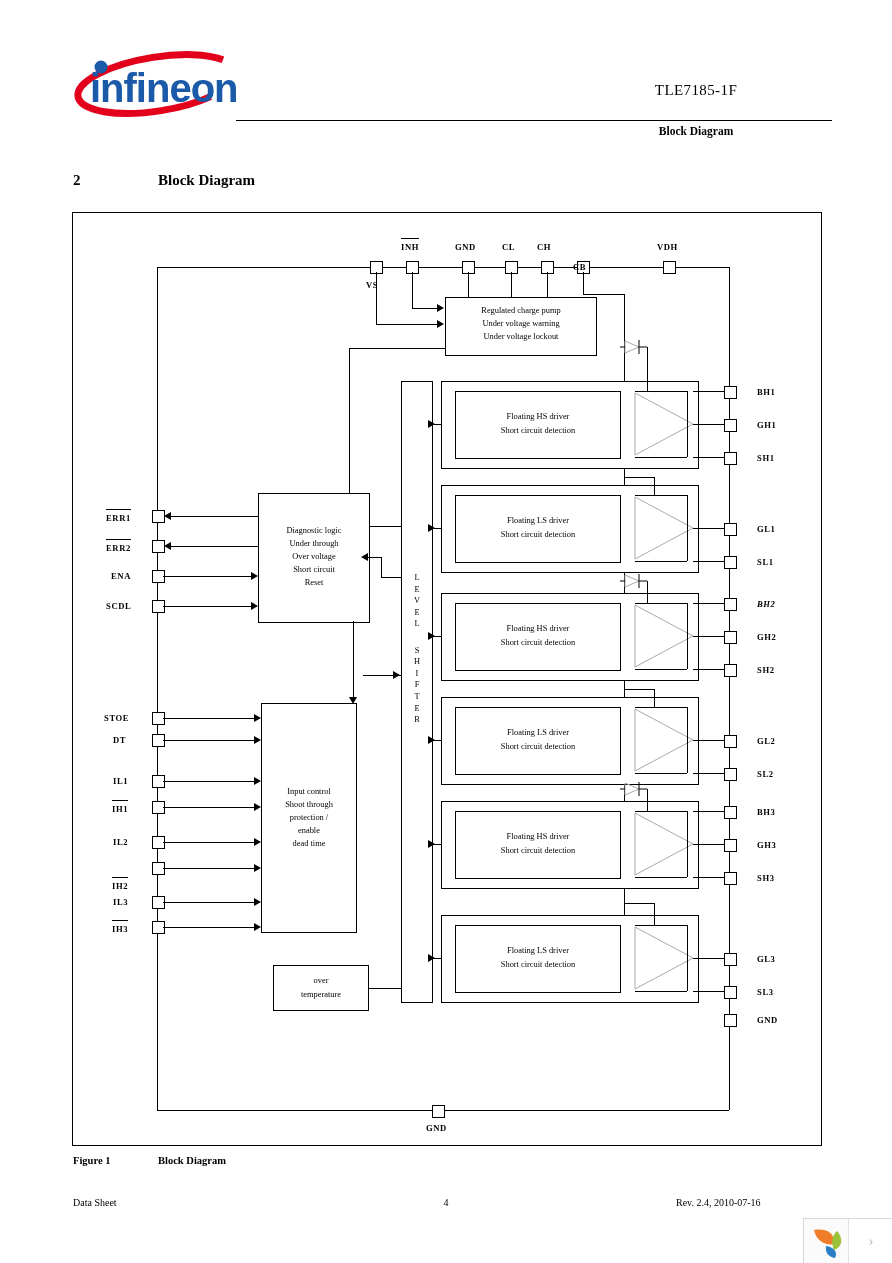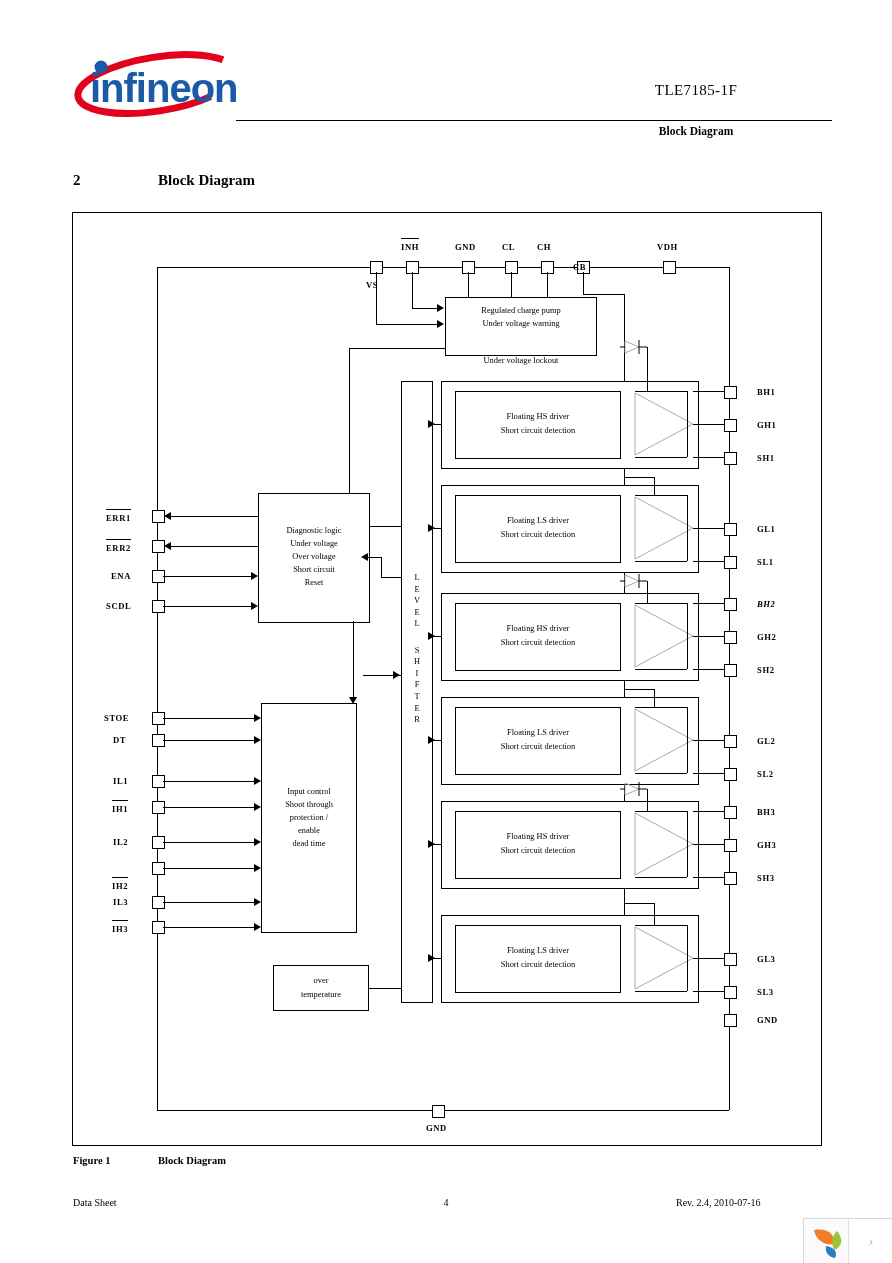--- a/index.html
+++ b/index.html
@@ -121,21 +121,21 @@
     <div class="vl" style="left:510px;top:59px;height:22px;"></div>
     <div class="hl" style="left:510px;top:81px;width:41px;"></div>
     <div class="vl" style="left:551px;top:81px;height:670px;"></div>
 
     <div class="pad" style="left:590px;top:48px;"></div>
     <div class="lbl" style="left:584px;top:29px;">VDH</div>
 
     <div class="box" style="left:372px;top:84px;width:150px;height:57px;">
       <div class="btxt" style="left:0;top:7px;">Regulated charge pump</div>
       <div class="btxt" style="left:0;top:20px;">Under voltage warning</div>
-      <div class="btxt" style="left:0;top:33px;margin-top:24px;">Under voltage lockout</div>
+      <div class="btxt" style="left:0;top:33px;">Under voltage lockout</div>
     </div>
 
     <div class="hl" style="left:276px;top:135px;width:96px;"></div>
     <div class="vl" style="left:276px;top:135px;height:165px;"></div>
     <div class="arrow ar-d" style="left:272px;top:300px;"></div>
 
     <div class="box" style="left:328px;top:168px;width:30px;height:620px;">
       <div class="vtext" style="left:7px;top:190px;">
         <span>L</span><br>
         <span>E</span><br>
@@ -158,21 +158,21 @@
     <div class="arrow ar-l" style="left:284px;top:309px;"></div>
 
     <div class="hl" style="left:290px;top:462px;width:38px;"></div>
     <div class="arrow ar-r" style="left:320px;top:458px;"></div>
 
     <div class="hl" style="left:294px;top:775px;width:34px;"></div>
     <div class="vl" style="left:294px;top:762px;height:13px;"></div>
 
     <div class="box" style="left:185px;top:280px;width:110px;height:128px;">
       <div class="btxt" style="left:0;top:31px;">Diagnostic logic</div>
-      <div class="btxt" style="left:0;top:44px;">Under voltage</div>
+      <div class="btxt" style="left:0;top:44px;">Under through</div>
       <div class="btxt" style="left:0;top:57px;">Over voltage</div>
       <div class="btxt" style="left:0;top:70px;">Short circuit</div>
       <div class="btxt" style="left:0;top:83px;">Reset</div>
     </div>
 
     <div class="vl" style="left:280px;top:408px;height:76px;"></div>
     <div class="arrow ar-d" style="left:276px;top:484px;"></div>
 
     <div class="vl" style="left:308px;top:344px;height:20px;"></div>
     <div class="hl" style="left:295px;top:344px;width:13px;"></div>

